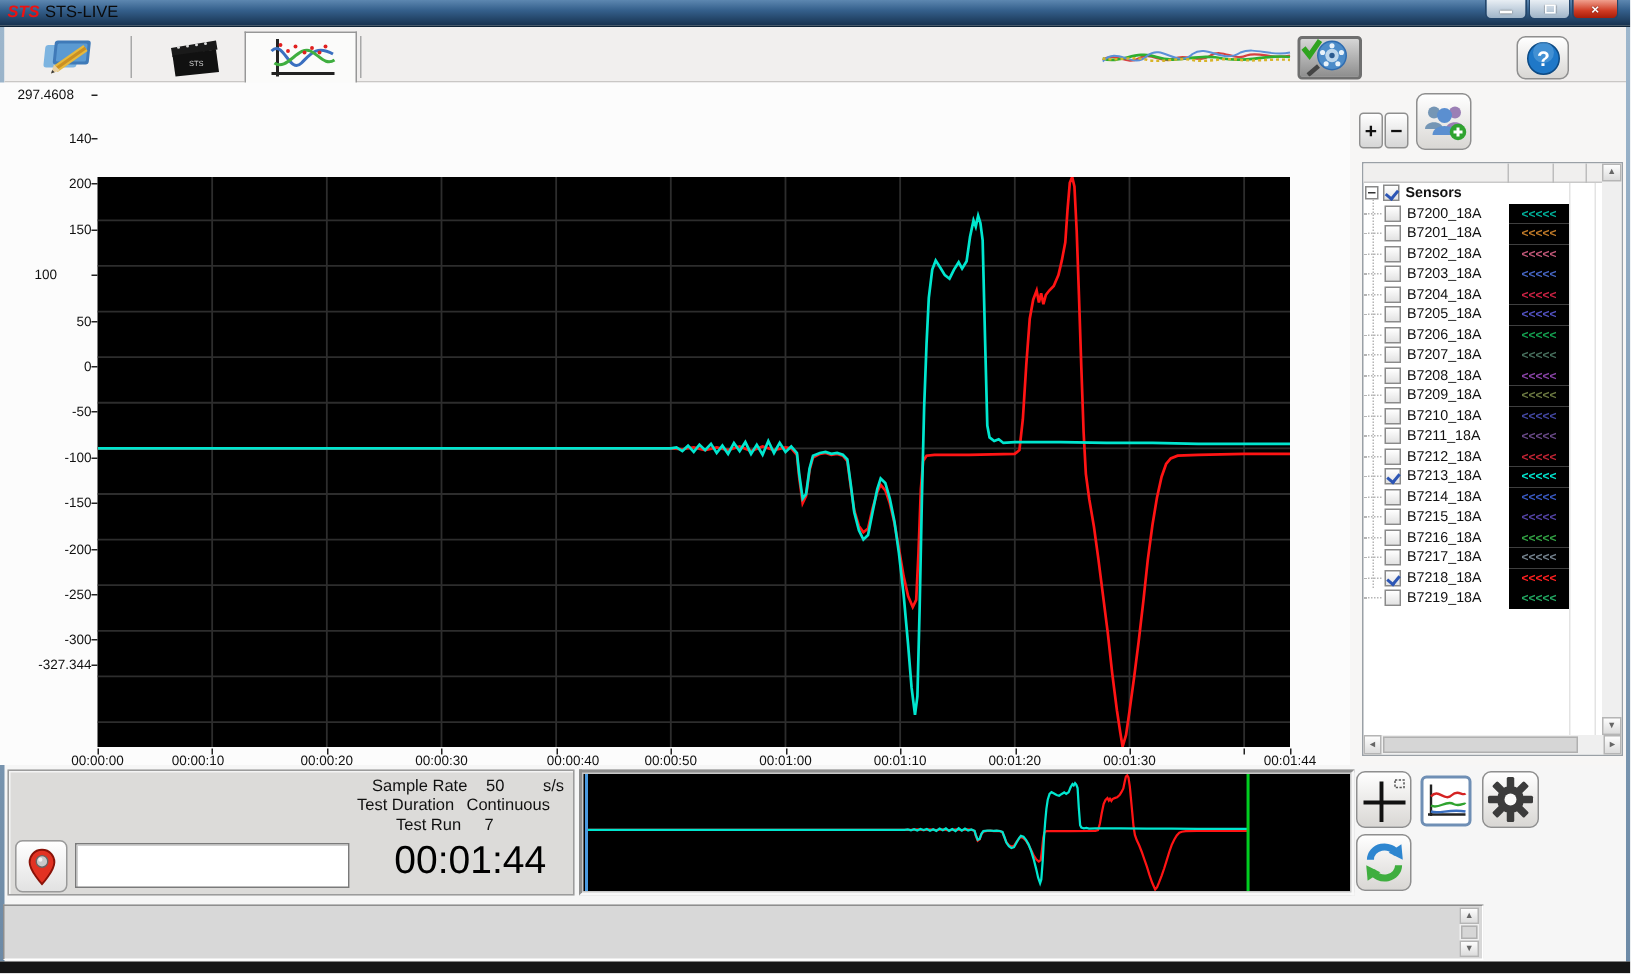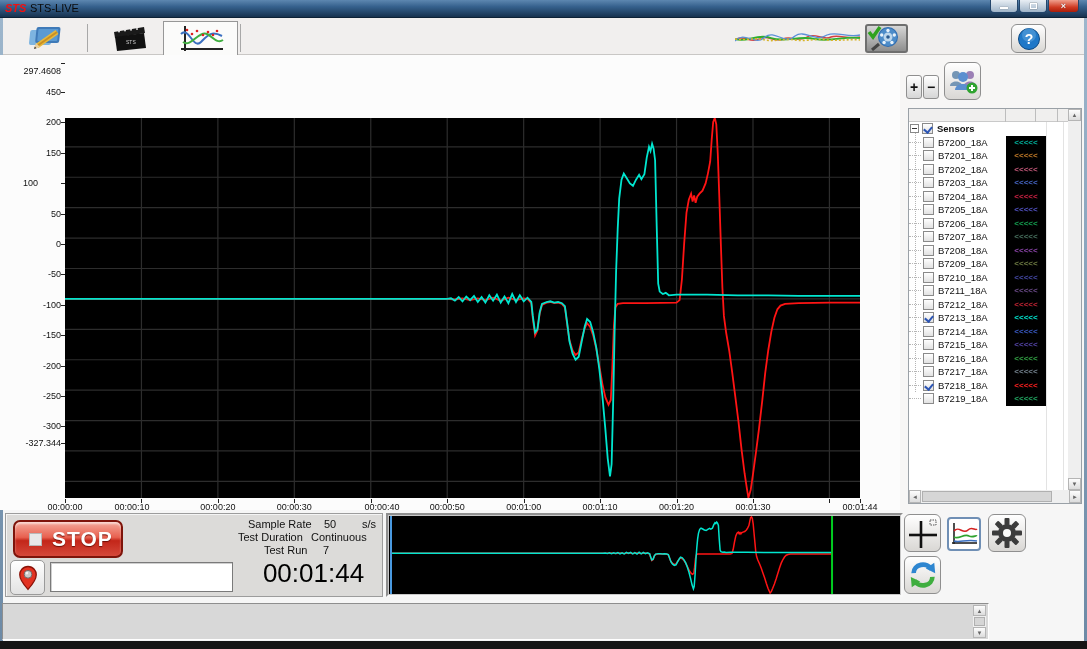--- a/index.html
+++ b/index.html
@@ -239,23 +239,23 @@
           <line x1="0" y1="363.3696540103405" x2="795" y2="363.3696540103405" stroke="#2d2d2d" stroke-width="1.2"></line>
         </g>
       <g id="traces">
           <polyline points="0.0,180.9 152.9,180.9 305.8,180.9 382.2,180.9 389.9,181.5 397.5,180.3 405.1,182.1 412.8,180.3 420.4,182.1 428.1,179.7 435.7,182.7 443.4,179.7 451.0,182.1 458.7,180.3 462.5,180.9 466.3,185.2 467.8,200.4 470.1,217.4 472.4,212.5 474.7,195.5 477.0,187.0 481.6,184.6 485.4,184.0 489.2,185.2 493.1,184.6 496.9,185.8 499.9,189.4 502.2,206.5 504.5,222.3 507.6,232.6 510.6,236.9 513.7,234.4 516.7,221.1 519.8,210.1 522.1,205.2 525.2,208.9 528.2,217.4 531.3,230.8 534.3,247.8 537.4,266.1 540.4,279.4 543.5,286.7 545.8,281.9 547.3,250.9 548.9,208.3 550.4,189.4 552.7,185.8 558.0,185.2 581.0,185.2 611.5,184.6 614.6,182.1 616.9,161.5 619.2,125.0 621.5,94.5 623.8,81.8 626.1,75.7 627.6,83.6 629.1,77.5 630.6,84.8 632.2,78.7 634.5,75.7 637.5,72.7 640.6,65.4 642.9,55.6 645.2,43.5 646.7,21.6 648.2,3.9 649.8,0.0 651.3,6.4 652.8,36.2 654.3,78.7 655.9,127.4 657.4,170.0 658.9,197.9 661.2,215.0 664.3,233.2 667.3,255.1 670.4,279.4 673.5,303.8 676.5,331.1 679.6,355.5 681.9,370.7 683.4,379.8 685.7,371.9 688.0,356.1 691.0,334.2 694.1,309.8 697.2,283.1 700.2,255.1 703.3,232.0 706.3,213.8 709.4,199.8 712.4,191.3 715.5,187.6 720.1,185.8 733.8,185.2 764.4,184.6 795.0,184.6" fill="none" stroke="#ff1414" stroke-width="1.8"></polyline>
           <polyline points="0.0,180.9 152.9,180.9 305.8,180.9 382.2,180.9 386.0,180.3 389.9,182.7 393.7,179.1 397.5,183.3 401.3,178.5 405.1,182.1 409.0,177.9 412.8,184.0 416.6,179.1 420.4,184.6 424.3,177.3 428.1,182.7 431.9,176.7 435.7,184.6 439.5,178.5 443.4,185.2 447.2,176.0 451.0,184.0 454.8,177.3 458.7,183.3 462.5,179.7 466.3,184.0 467.8,197.9 470.1,214.4 472.4,211.3 474.7,194.3 477.0,185.8 481.6,184.0 485.4,183.3 489.2,184.6 493.1,184.0 496.9,185.2 499.9,188.2 502.2,205.2 504.5,223.5 507.6,235.6 510.6,241.7 513.7,238.7 516.7,223.5 519.8,208.3 522.1,201.0 525.2,204.0 528.2,214.4 531.3,229.6 534.3,250.9 537.4,278.2 540.4,311.7 542.7,340.3 545.0,358.5 546.6,346.3 548.1,287.3 549.6,214.4 551.1,153.5 552.7,111.0 554.2,80.6 556.5,61.7 558.8,55.6 561.9,60.5 564.9,65.4 568.0,67.8 571.0,61.7 574.1,56.8 576.4,61.1 579.4,56.2 581.7,39.8 584.0,28.9 585.5,33.1 587.1,25.8 588.6,30.7 590.1,42.2 591.7,107.9 593.2,165.7 594.7,173.6 597.8,176.0 600.8,174.8 603.9,177.3 611.5,176.7 642.1,176.7 672.7,177.3 703.3,177.3 733.8,177.9 764.4,177.9 795.0,177.9" fill="none" stroke="#00e6cf" stroke-width="1.8"></polyline>
         </g>
     </svg>
     <div id="yticks"></div>
     <div id="xticks"></div>
     <div id="axis-title" class="abs">Time [h:m:s]</div>
-  <div class="ytick abs" style="top:11px;">297.4608</div>
+  <div class="ytick abs" style="top:3.0px;text-align:center;">297.4608</div>
       <div class="ymark abs" style="top:8.0px;"></div>
-      <div class="ytick abs" style="top:31.9px;">450</div>
+      <div class="ytick abs" style="top:31.9px;">140</div>
       <div class="ymark abs" style="top:36.9px;"></div>
       <div class="ytick abs" style="top:62.3px;">200</div>
       <div class="ymark abs" style="top:67.3px;"></div>
       <div class="ytick abs" style="top:92.7px;">150</div>
       <div class="ymark abs" style="top:97.7px;"></div>
       <div class="ytick abs" style="top:123.1px;text-align:center;">100</div>
       <div class="ymark abs" style="top:128.1px;"></div>
       <div class="ytick abs" style="top:153.5px;">50</div>
       <div class="ymark abs" style="top:158.5px;"></div>
       <div class="ytick abs" style="top:183.9px;">0</div>
@@ -463,24 +463,20 @@
     </div>
 
     <div class="sb abs" style="left:0; top:381px; width:172px; height:13px;">
       <div class="sb-btn" style="left:0; top:0; width:12px; height:13px;">◄</div>
       <div class="sb-btn" style="left:160px; top:0; width:12px; height:13px;">►</div>
       <div class="sb-thumb" style="left:13px; top:1px; width:130px; height:11px;"></div>
     </div>
   </div>
 
   <div id="ctrl-left" class="abs">
-    <div id="stop-btn" class="abs">
-      <div id="stop-square"></div>
-      <span id="stop-label">STOP</span>
-    </div>
     <div id="pin-btn" class="abs">
       <svg width="22" height="27" viewBox="0 0 24 28">
         <path d="M12,2 C6,2 3,7 3,11 C3,17 12,27 12,27 C12,27 21,17 21,11 C21,7 18,2 12,2 Z" fill="#e23222" stroke="#8a1208" stroke-width="1.4"></path>
         <circle cx="12" cy="10.5" r="4.2" fill="#c9c9c9" stroke="#666" stroke-width="1"></circle>
         <circle cx="10.8" cy="9.2" r="1.5" fill="#f2f2f2"></circle>
       </svg>
     </div>
     <input id="marker-input" class="abs" type="text" value="" style="">
     <span class="stat-line" style="left:242px; top:4px;">Sample Rate</span>
     <span class="stat-line" style="left:318px; top:4px;">50</span>

